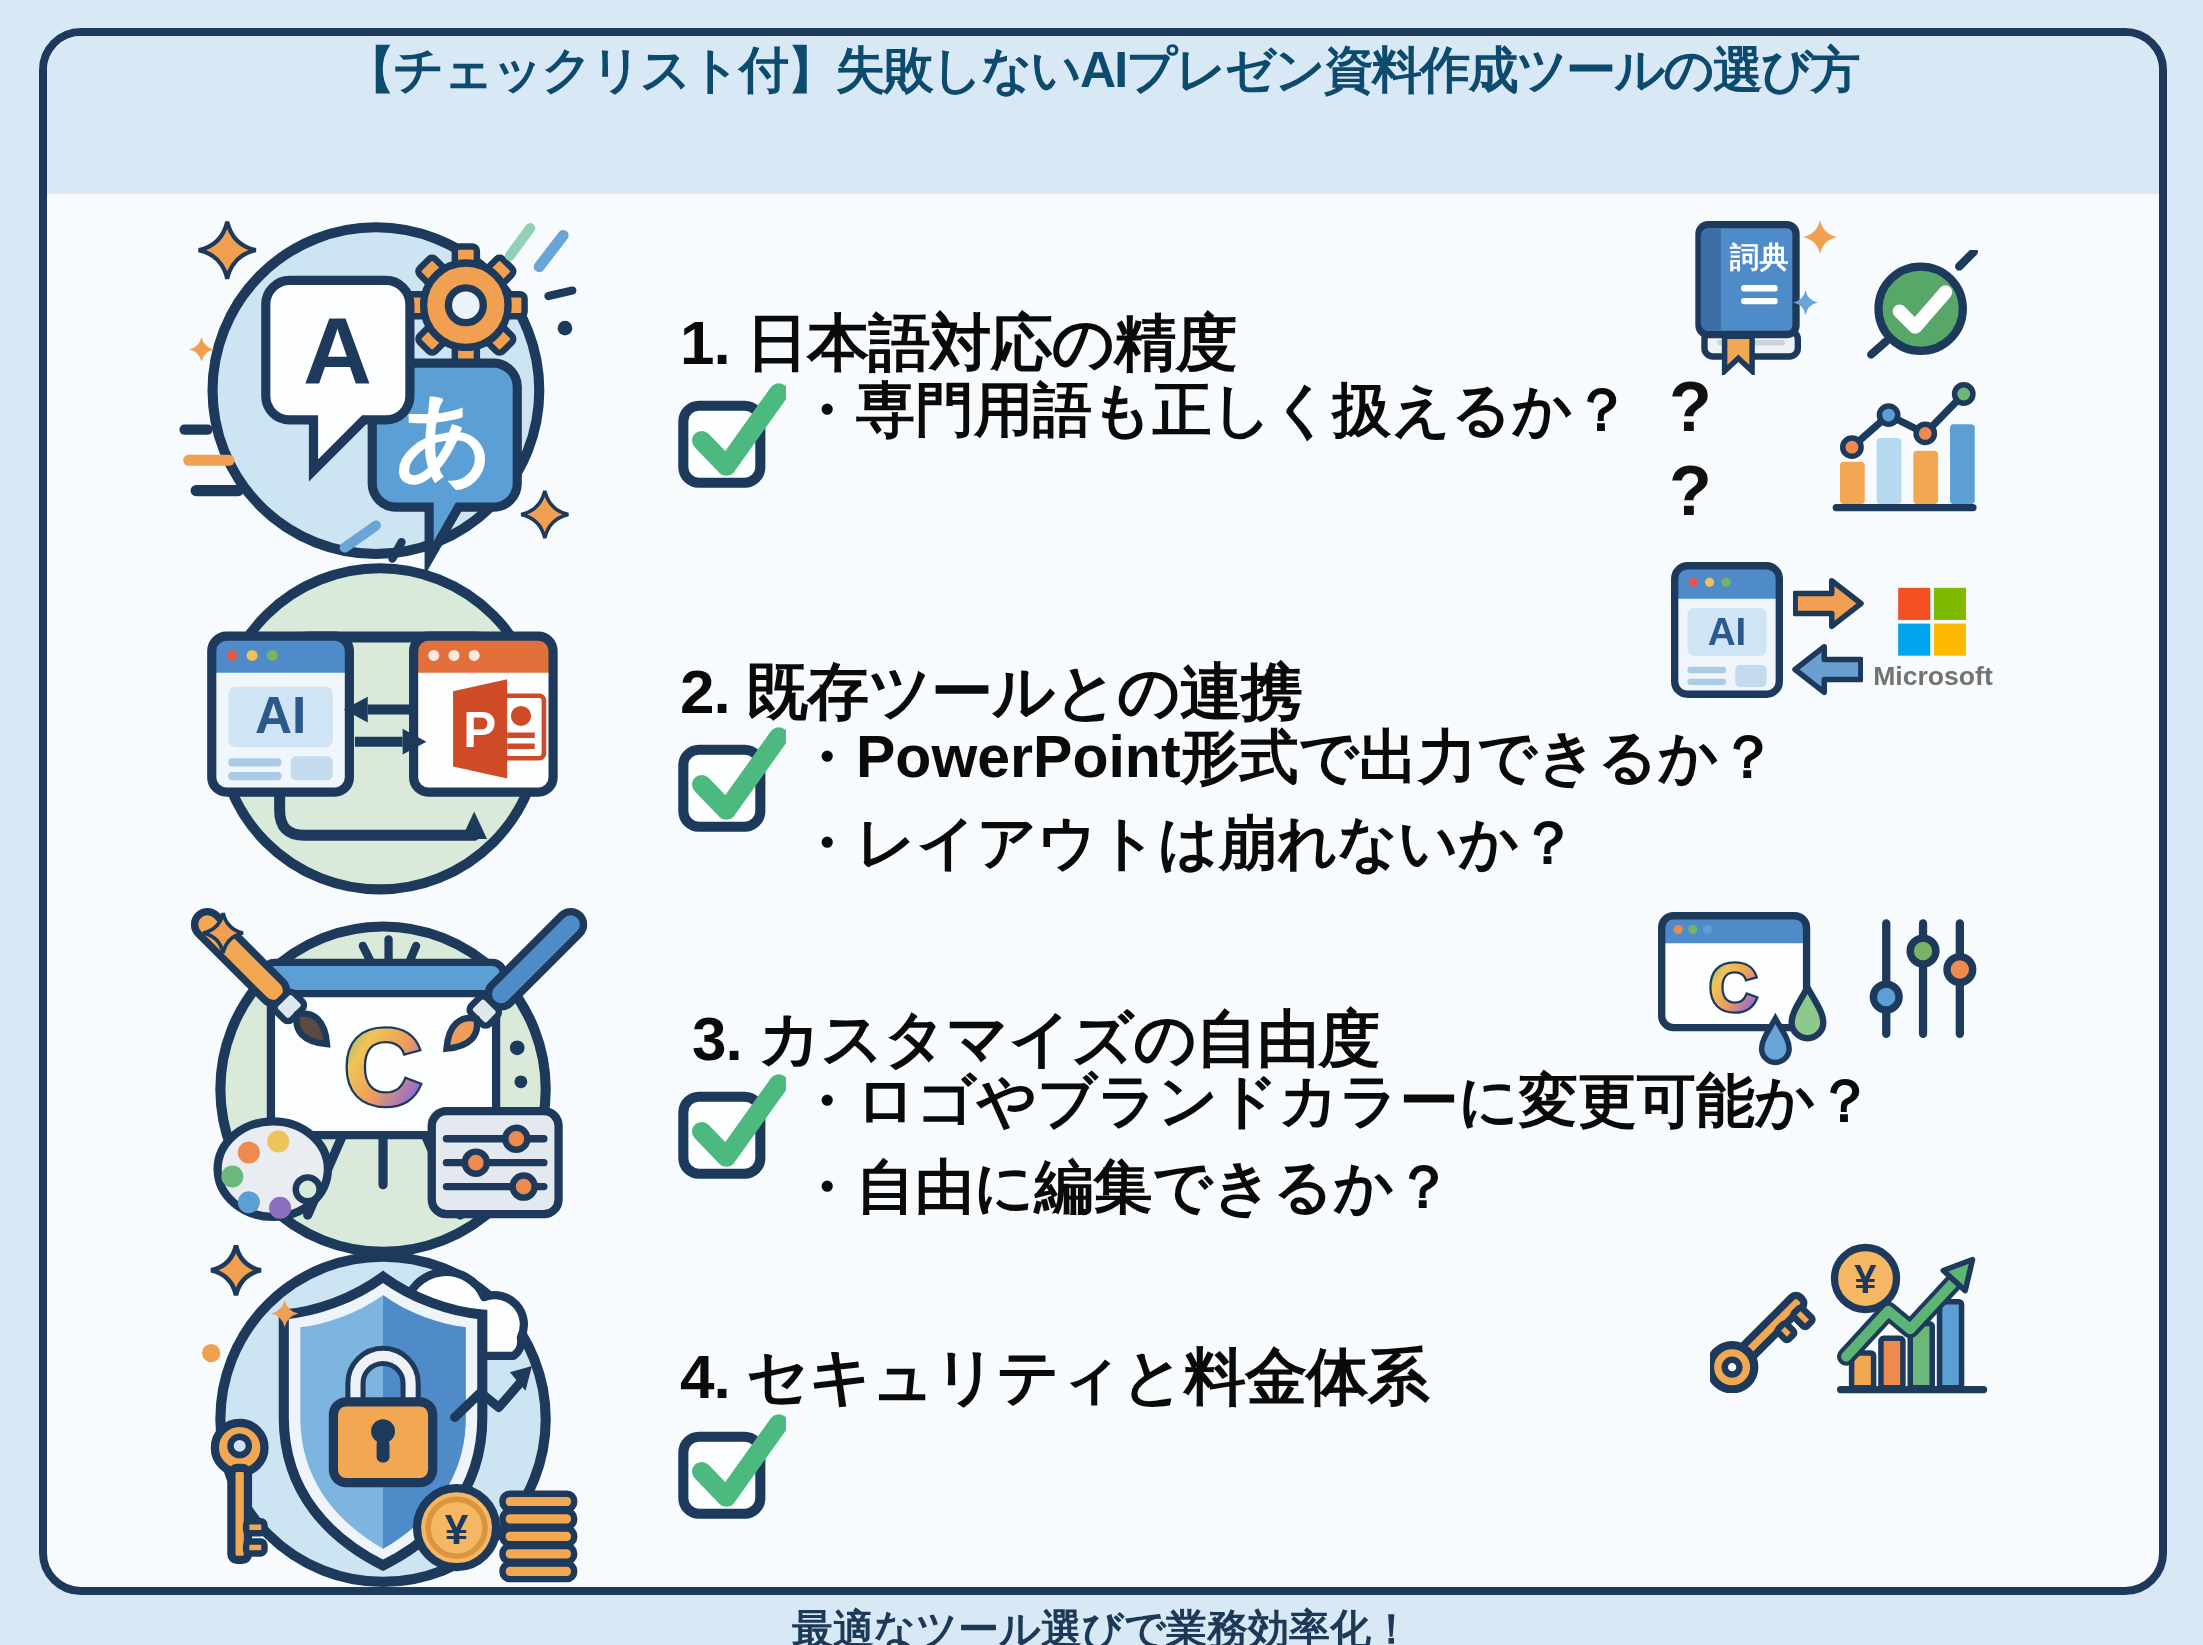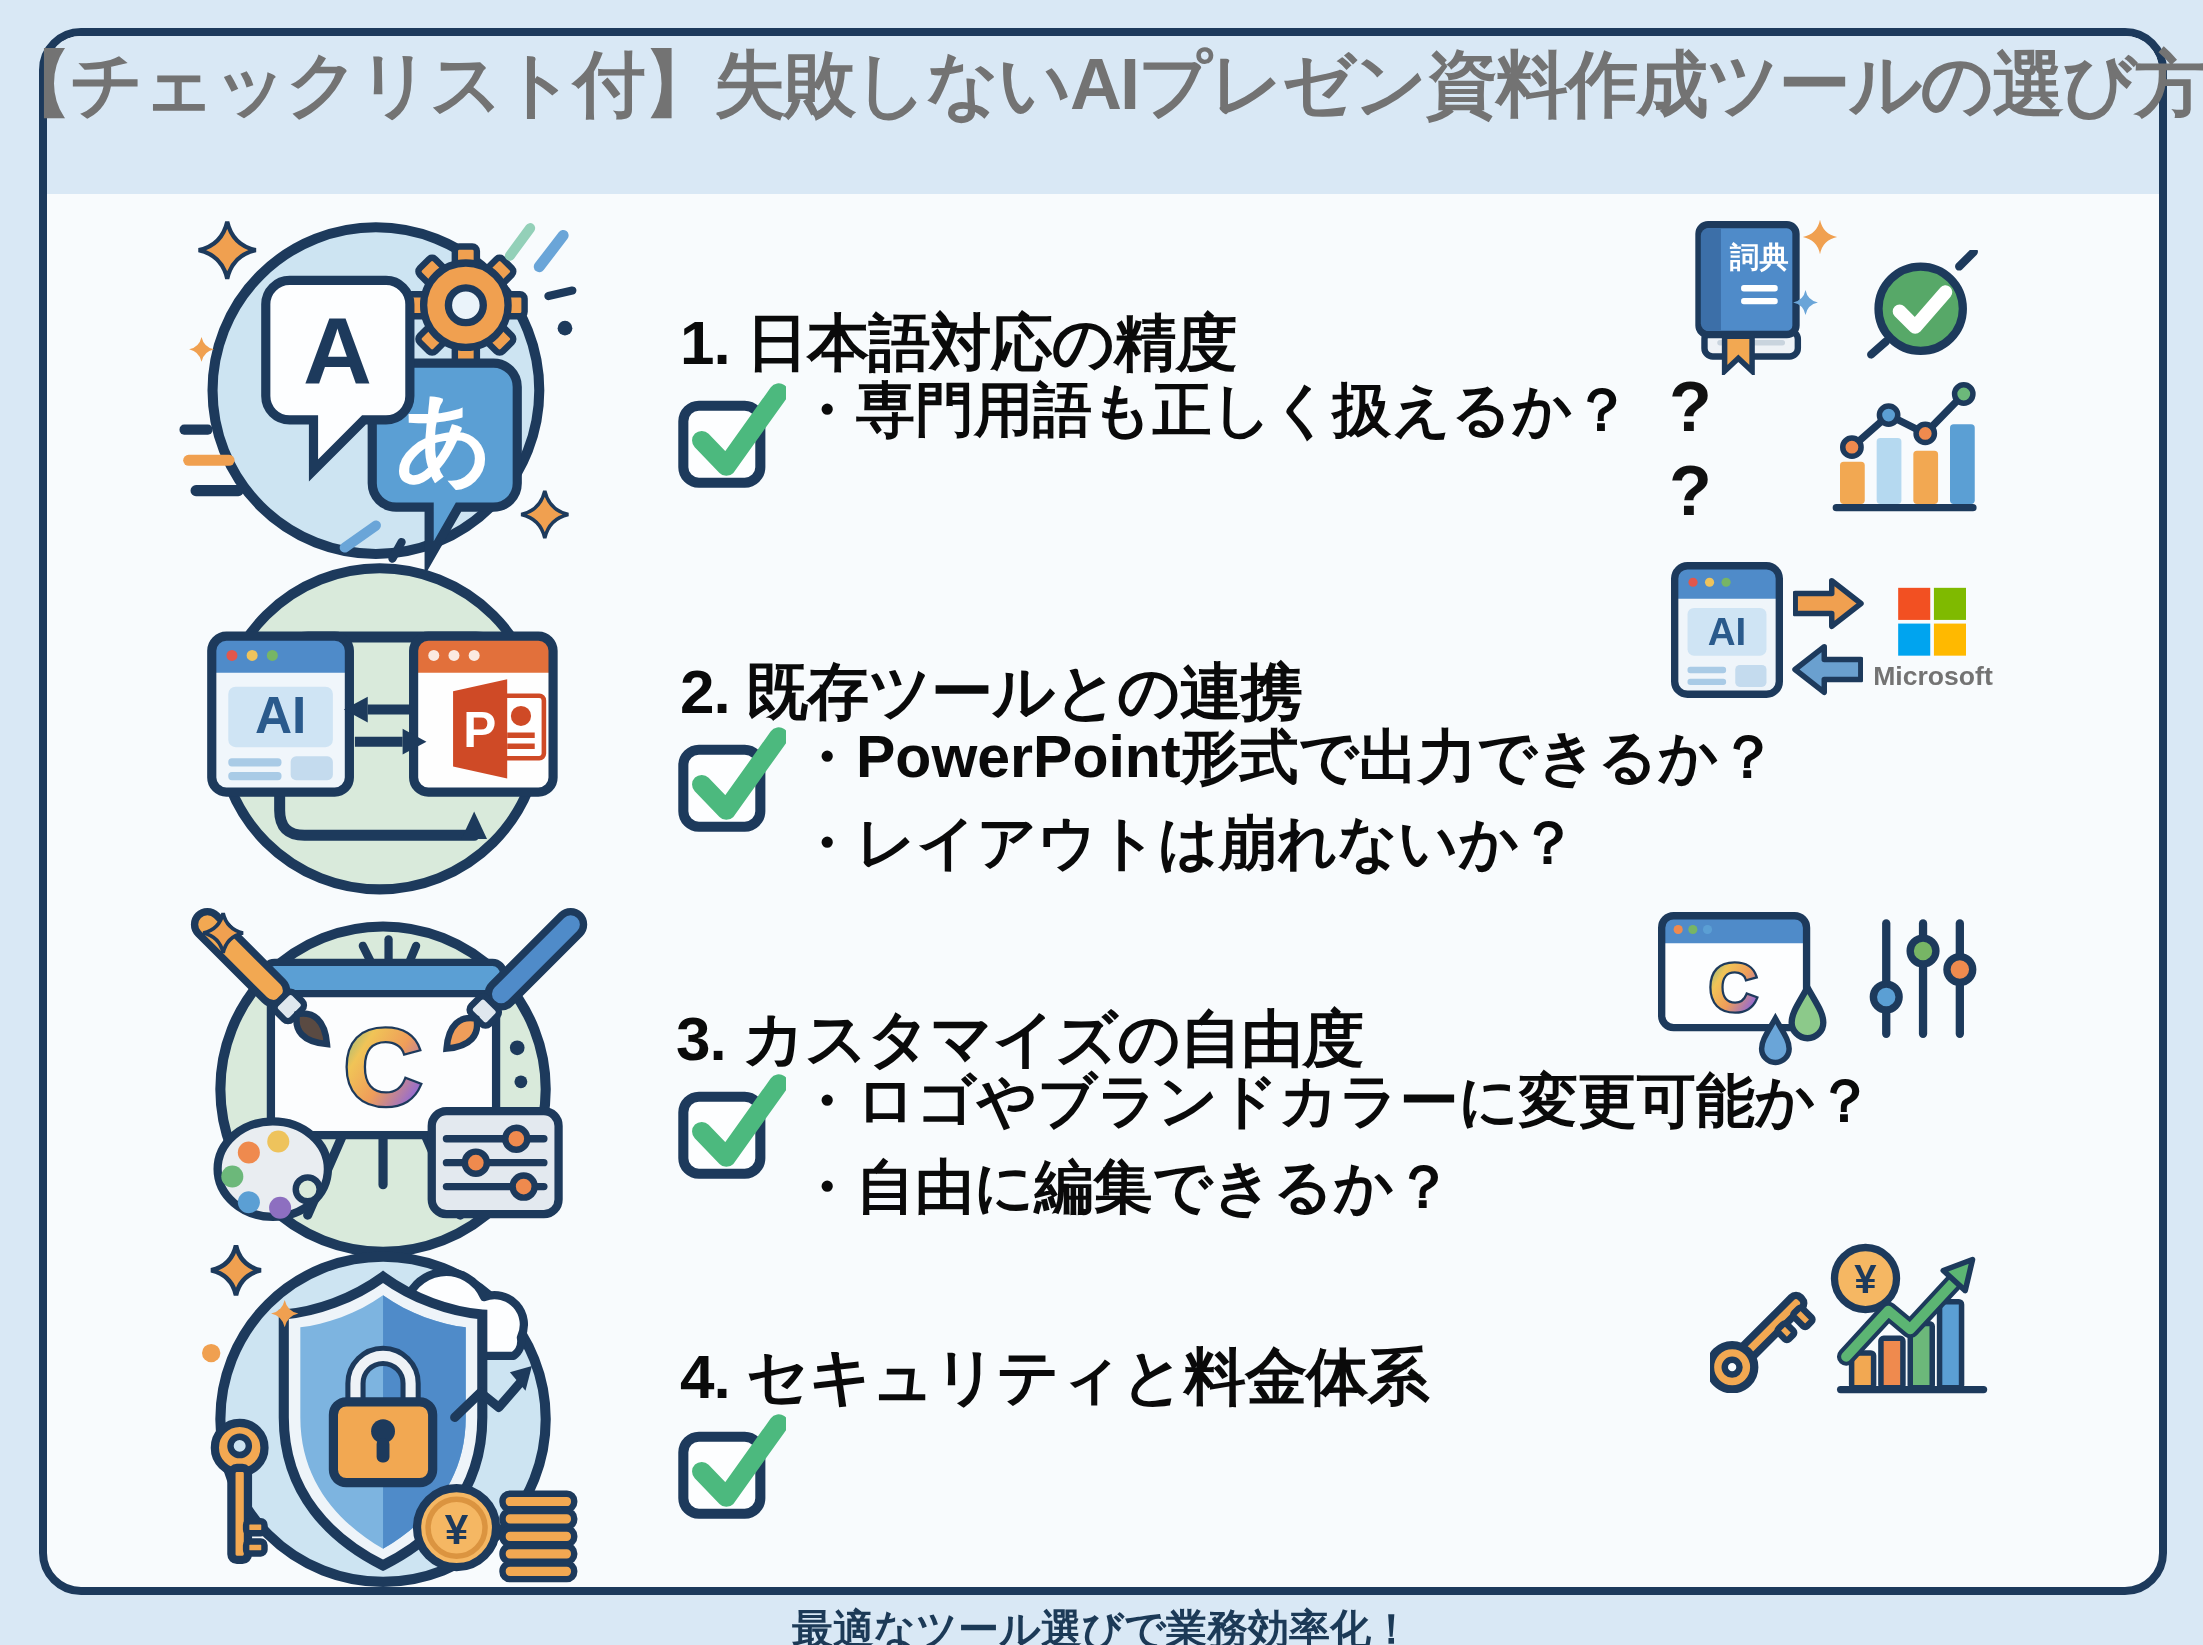--- a/index.html
+++ b/index.html
@@ -4,21 +4,21 @@
 <style>
   html,body{margin:0;padding:0;background:#d9e8f5;}
   *{box-sizing:border-box;}
   .stage{position:relative;width:2204px;height:1646px;background:#d9e8f5;overflow:hidden;
          font-family:"Liberation Sans","DejaVu Sans",sans-serif;}
   .card{position:absolute;left:39px;top:27.5px;width:2128px;height:1567px;
         background:#f8fbfd;border:8.3px solid #1d3a5c;border-radius:42px;}
   .title-band{position:absolute;left:0;top:0;width:100%;height:158px;background:#d9e8f5;
         border-radius:34px 34px 0 0;}
   .title{position:absolute;left:0;top:37px;width:100%;text-align:center;
-        font-size:72px;font-weight:800;color:#737373;letter-spacing:-1.8px;white-space:nowrap;}
+        font-size:50px;font-weight:800;color:#0c4a6e;letter-spacing:-1.8px;white-space:nowrap;}
   .heading{position:absolute;font-size:62px;font-weight:800;color:#0a0a0a;white-space:nowrap;letter-spacing:-0.9px;}
   .items{position:absolute;font-size:59px;font-weight:800;color:#0a0a0a;line-height:86px;white-space:nowrap;}
   .qmarks{position:absolute;font-size:70px;font-weight:800;color:#111;line-height:84px;}
   .footer{position:absolute;left:0;top:1602px;width:2204px;text-align:center;
         font-size:41px;font-weight:700;color:#1c3a57;}
   .abs{position:absolute;}
   svg text{font-family:"Liberation Sans","DejaVu Sans",sans-serif;}
 </style>
 </head>
 <body>
@@ -257,21 +257,21 @@
         <line x1="16" y1="82" x2="122" y2="82" stroke="#1d3a5c" stroke-width="8" stroke-linecap="round"></line>
         <circle cx="92" cy="30" r="12" fill="#ef8a4e" stroke="#1d3a5c" stroke-width="7"></circle>
         <circle cx="48" cy="56" r="12" fill="#ef8a4e" stroke="#1d3a5c" stroke-width="7"></circle>
         <circle cx="100" cy="82" r="12" fill="#ef8a4e" stroke="#1d3a5c" stroke-width="7"></circle>
       </g>
       <circle cx="368" cy="163" r="8" fill="#1d3a5c"></circle>
         <circle cx="372" cy="200" r="7" fill="#1d3a5c"></circle>
       <path transform="translate(48,38) scale(0.8)" d="M0,-27 Q5,-5 27,0 Q5,5 0,27 Q-5,5 -27,0 Q-5,-5 0,-27 Z" fill="#f0a050" stroke="#1d3a5c" stroke-width="5"></path>
     </svg>
 
-    <h2 class="heading" style="left:676px;top:946px">3. カスタマイズの自由度</h2>
+    <h2 class="heading" style="left:692px;top:946px">3. カスタマイズの自由度</h2>
 
     <svg class="abs" style="left:676px;top:1069px" width="110" height="115" viewBox="0 0 120 125">
       <rect x="8" y="30" width="84" height="84" rx="17" fill="#fdfeff" stroke="#1d3a5c" stroke-width="11"></rect>
       <path d="M28,68 L55,96 L112,16" fill="none" stroke="#4cb97e" stroke-width="21" stroke-linecap="round" stroke-linejoin="round"></path>
     </svg>
 
     <div class="items" style="left:797px;top:1058px">
       <div>・ロゴやブランドカラーに変更可能か？</div>
       <div>・自由に編集できるか？</div>
     </div>

